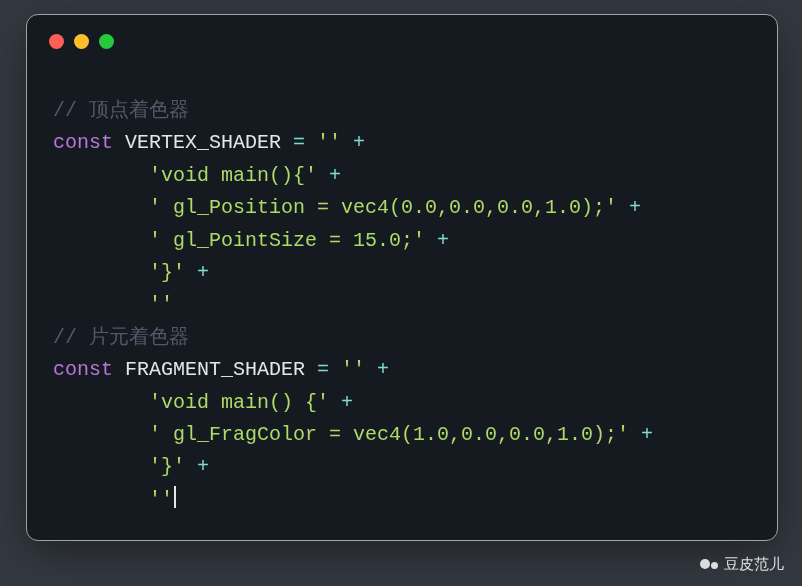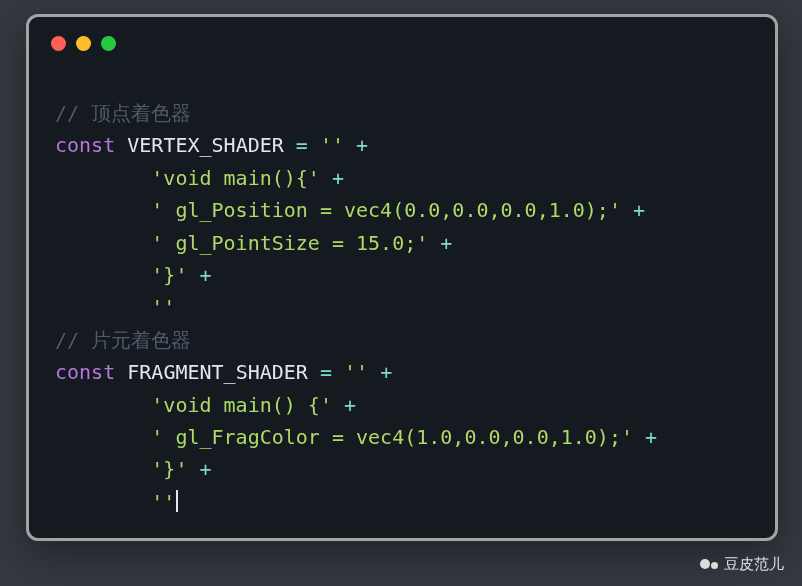--- a/index.html
+++ b/index.html
@@ -12,23 +12,24 @@
     overflow: hidden;
   }
   .window {
     position: absolute;
     top: 14px;
     left: 26px;
     width: 752px;
     height: 527px;
     background: #151920;
     border-radius: 12px;
-    border: 3px solid #a3a3a3;
+    border: 1px solid #a3a3a3;
     box-shadow: 0 12px 40px rgba(0,0,0,0.4);
     overflow: hidden;
+    font-family: Liberation Mono, monospace;
   }
   .titlebar {
     height: 52px;
     display: flex;
     align-items: center;
     padding-left: 22px;
     gap: 10px;
   }
   .traffic-light {
     width: 15px;

